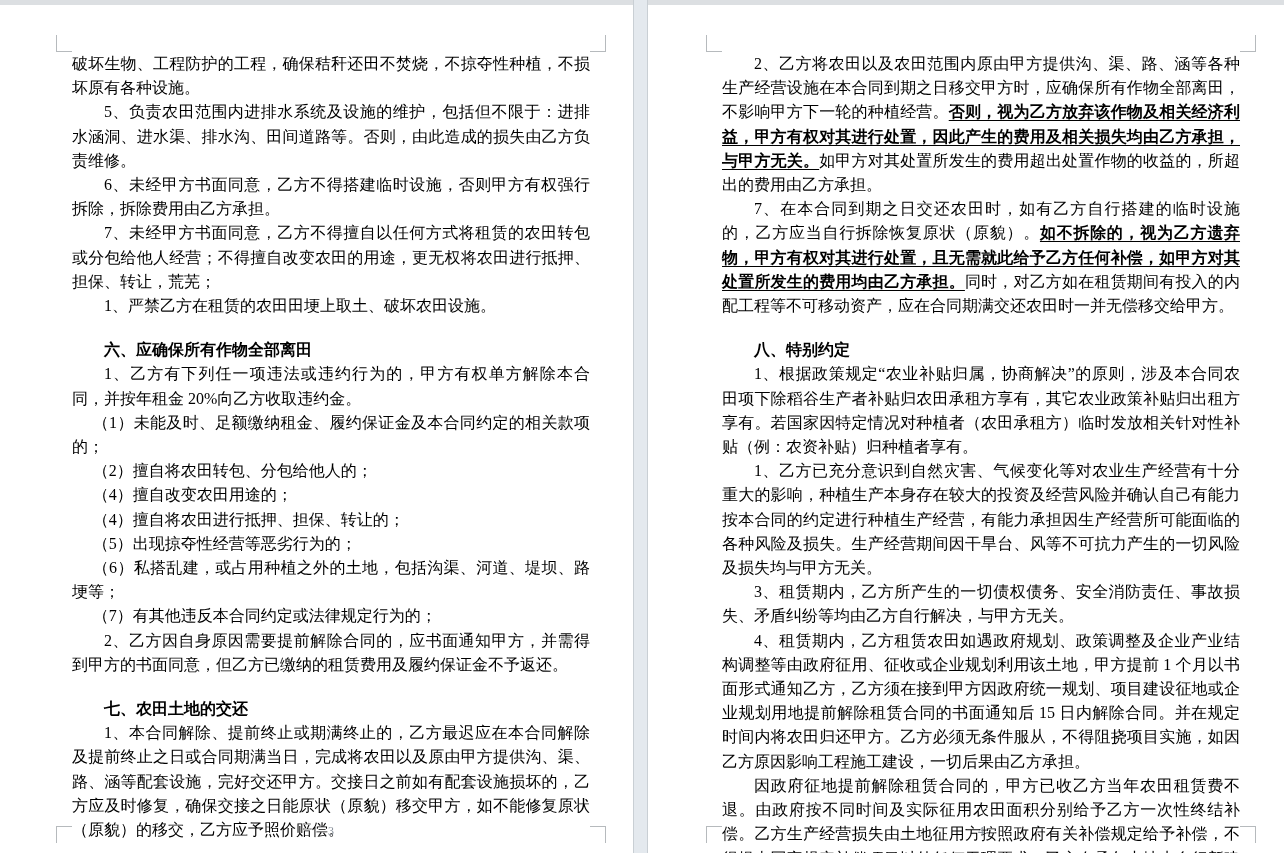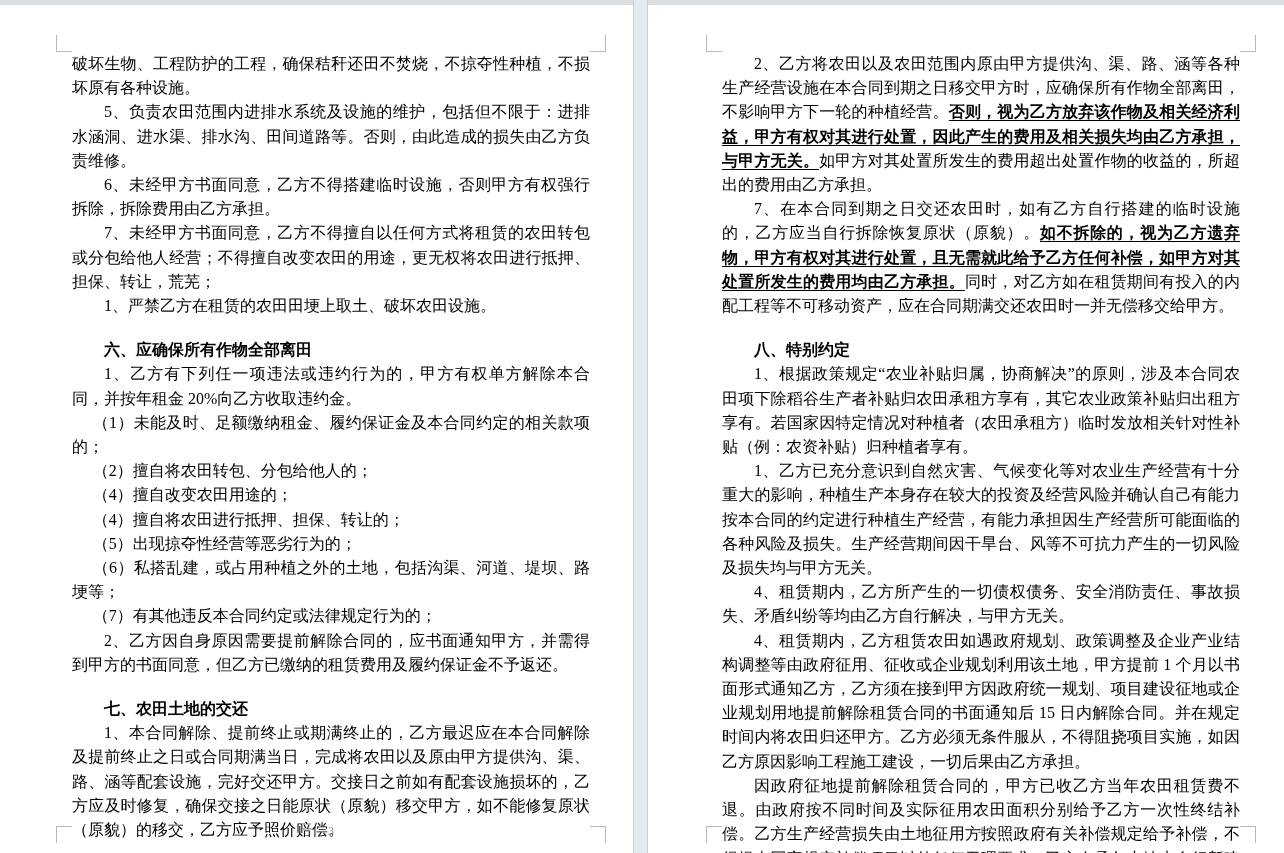--- a/index.html
+++ b/index.html
@@ -122,20 +122,20 @@
     <div class="mark tl"></div>
     <div class="mark tr"></div>
     <div class="mark bl"></div>
     <div class="mark br"></div>
     <div class="text-area">
         <div class="para"><span class="run">2、乙方将农田以及农田范围内原由甲方提供沟、渠、路、涵等各种生产经营设施在本合同到期之日移交甲方时，应确保所有作物全部离田，不影响甲方下一轮的种植经营。</span><span class="run bold underline">否则，视为乙方放弃该作物及相关经济利益，甲方有权对其进行处置，因此产生的费用及相关损失均由乙方承担，与甲方无关。</span><span class="run">如甲方对其处置所发生的费用超出处置作物的收益的，所超出的费用由乙方承担。</span></div>
         <div class="para"><span class="run">7、在本合同到期之日交还农田时，如有乙方自行搭建的临时设施的，乙方应当自行拆除恢复原状（原貌）。</span><span class="run bold underline">如不拆除的，视为乙方遗弃物，甲方有权对其进行处置，且无需就此给予乙方任何补偿，如甲方对其处置所发生的费用均由乙方承担。</span><span class="run">同时，对乙方如在租赁期间有投入的内配工程等不可移动资产，应在合同期满交还农田时一并无偿移交给甲方。</span></div>
         <div class="para heading"><span class="run">八、特别约定</span></div>
         <div class="para"><span class="run">1、根据政策规定“农业补贴归属，协商解决”的原则，涉及本合同农田项下除稻谷生产者补贴归农田承租方享有，其它农业政策补贴归出租方享有。若国家因特定情况对种植者（农田承租方）临时发放相关针对性补贴（例：农资补贴）归种植者享有。</span></div>
         <div class="para"><span class="run">1、乙方已充分意识到自然灾害、气候变化等对农业生产经营有十分重大的影响，种植生产本身存在较大的投资及经营风险并确认自己有能力按本合同的约定进行种植生产经营，有能力承担因生产经营所可能面临的各种风险及损失。生产经营期间因干旱台、风等不可抗力产生的一切风险及损失均与甲方无关。</span></div>
-        <div class="para"><span class="run">4、租赁期内，乙方所产生的一切债权债务、安全消防责任、事故损失、矛盾纠纷等均由乙方自行解决，与甲方无关。</span></div>
+        <div class="para"><span class="run">3、租赁期内，乙方所产生的一切债权债务、安全消防责任、事故损失、矛盾纠纷等均由乙方自行解决，与甲方无关。</span></div>
         <div class="para"><span class="run">4、租赁期内，乙方租赁农田如遇政府规划、政策调整及企业产业结构调整等由政府征用、征收或企业规划利用该土地，甲方提前 1 个月以书面形式通知乙方，乙方须在接到甲方因政府统一规划、项目建设征地或企业规划用地提前解除租赁合同的书面通知后 15 日内解除合同。并在规定时间内将农田归还甲方。乙方必须无条件服从，不得阻挠项目实施，如因乙方原因影响工程施工建设，一切后果由乙方承担。</span></div>
         <div class="para"><span class="run">因政府征地提前解除租赁合同的，甲方已收乙方当年农田租赁费不退。由政府按不同时间及实际征用农田面积分别给予乙方一次性终结补偿。乙方生产经营损失由土地征用方按照政府有关补偿规定给予补偿，不得提出国家规定补偿项目以外任何无理要求，乙方在承包土地上自行新建的建筑物以及其他生</span></div>
       </div>
     <div class="page-number">4</div>
   </div>
 
 </div>
 
 </body></html>

